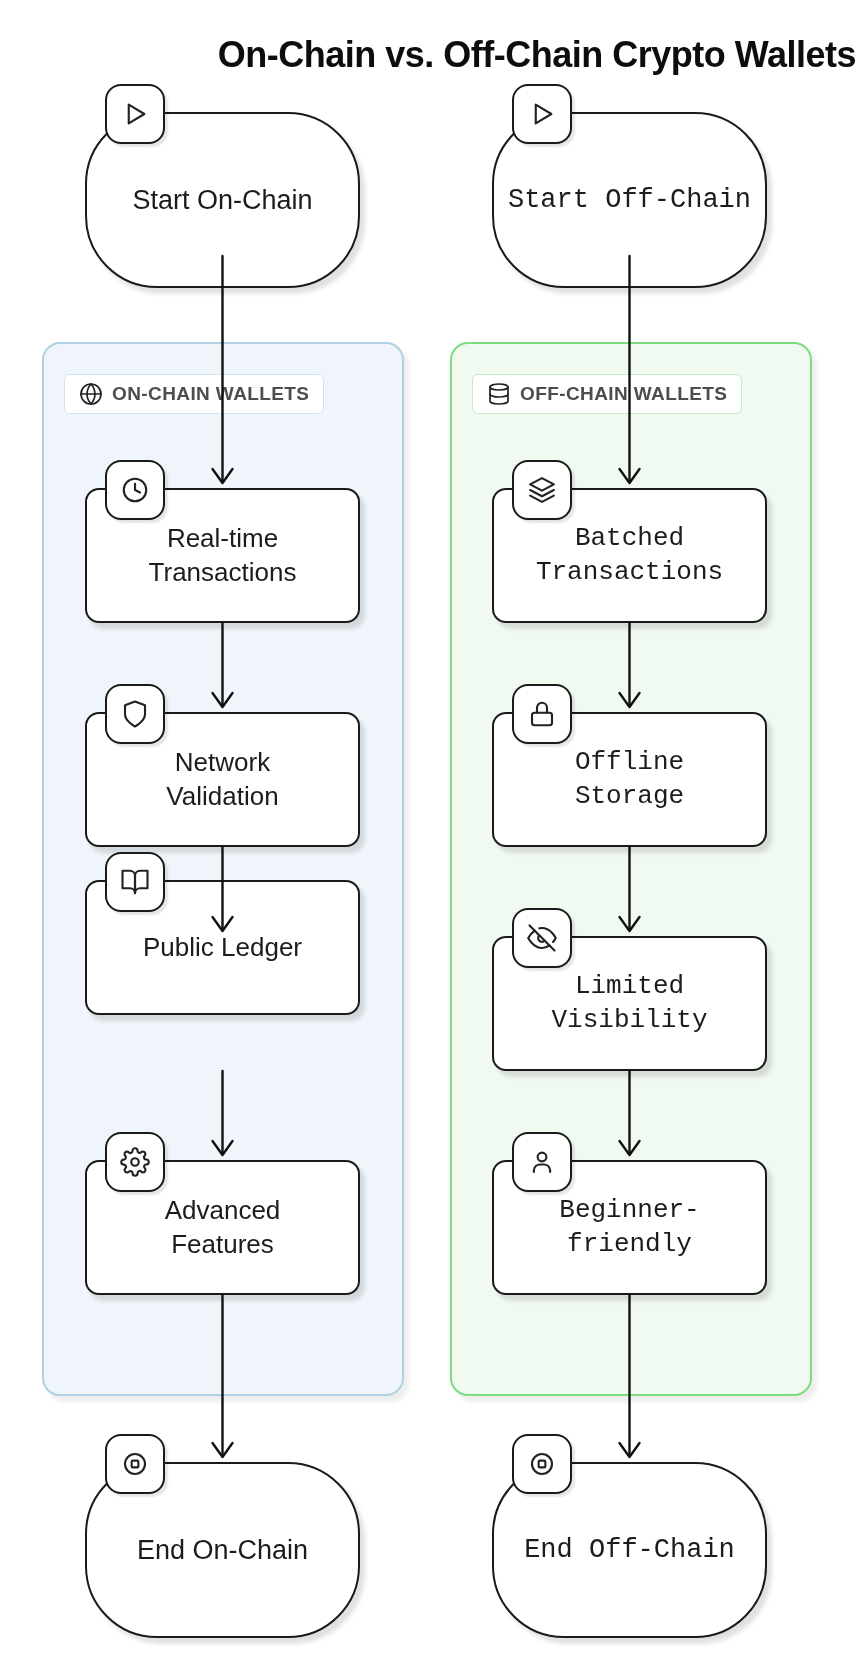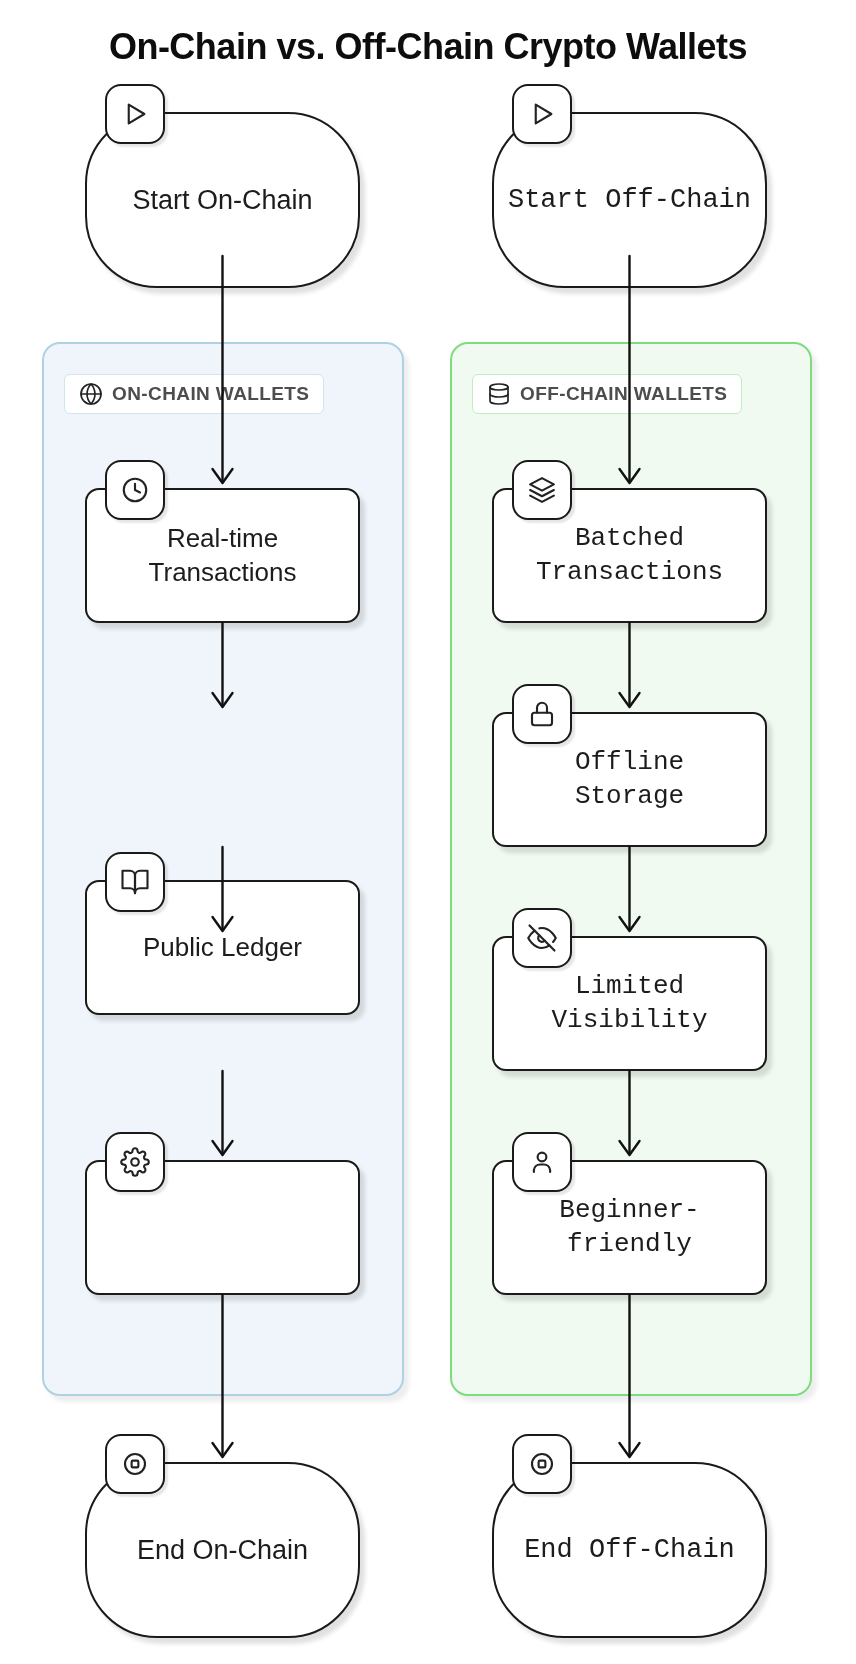--- a/index.html
+++ b/index.html
@@ -1,21 +1,21 @@
 <!DOCTYPE html>
 <html style="--on_border: #aed2e3; --on_fill: #eff5fa; --off_border: #7ddc7d; --off_fill: #f1faf1; --ink: #1c1c1c; --label_text: #4d4d4d;"><head>
 <meta charset="utf-8">
 <style>
   html,body{margin:0;padding:0;background:#ffffff;}
   #canvas{
     position:relative;width:856px;height:1664px;background:#ffffff;overflow:hidden;
     font-family:"Liberation Sans", sans-serif;color:var(--ink,#1c1c1c);
   }
   .title{
-    position:absolute;left:0;top:26px;width:856px;text-align:center;
+    position:absolute;left:0;top:34px;width:856px;text-align:right;
     font-size:36px;font-weight:700;letter-spacing:-0.5px;color:#0d0d0d;
   }
   
   .lane{
     position:absolute;top:342px;width:358px;height:1050px;border-radius:18px;
     border:2px solid #ccc;box-shadow:5px 6px 4px rgba(0,0,0,0.07);
   }
   .lane.on{left:42px;border-color:var(--on_border,#aed2e3);background:var(--on_fill,#eff5fa);}
   .lane.off{left:450px;border-color:var(--off_border,#7ddc7d);background:var(--off_fill,#f1faf1);}
   .lane-label{
@@ -94,36 +94,45 @@
 
   <div class="node box col-l z3" style="top:488px">
     <div class="badge boxbadge">
       <svg class="ic" width="30" height="30" viewBox="0 0 24 24">
           <circle cx="12" cy="12" r="9"></circle>
           <polyline points="12 7 12 12 16 14"></polyline>
         </svg>
     </div>
     <span class="lbl">Real-time Transactions</span>
   </div>
+  <div class="node box col-l z3" style="top:712px">
+    <div class="badge boxbadge">
+      <svg class="ic" width="30" height="30" viewBox="0 0 24 24">
+          <path d="M12 22s8-4 8-10V5l-8-3-8 3v7c0 6 8 10 8 10z"></path>
+        </svg>
+    </div>
+    <span class="lbl">Network Validation</span>
+  </div>
   <div class="node box col-l z3" style="top:880px">
     <div class="badge boxbadge">
       <svg class="ic" width="30" height="30" viewBox="0 0 24 24">
           <path d="M2 3h6a4 4 0 0 1 4 4v14a4 4 0 0 0-4-4H2z"></path>
           <path d="M22 3h-6a4 4 0 0 0-4 4v14a4 4 0 0 1 4-4h6z"></path>
         </svg>
     </div>
     <span class="lbl">Public Ledger</span>
   </div>
   <div class="node box col-l z3" style="top:1160px">
     <div class="badge boxbadge">
       <svg class="ic" width="30" height="30" viewBox="0 0 24 24">
           <circle cx="12" cy="12" r="3"></circle>
           <path d="M19.4 15a1.65 1.65 0 0 0 .33 1.82l.06.06a2 2 0 0 1 0 2.83 2 2 0 0 1-2.83 0l-.06-.06a1.65 1.65 0 0 0-1.82-.33 1.65 1.65 0 0 0-1 1.51V21a2 2 0 0 1-2 2 2 2 0 0 1-2-2v-.09A1.65 1.65 0 0 0 9 19.4a1.65 1.65 0 0 0-1.82.33l-.06.06a2 2 0 0 1-2.83 0 2 2 0 0 1 0-2.83l.06-.06a1.65 1.65 0 0 0 .33-1.82 1.65 1.65 0 0 0-1.51-1H3a2 2 0 0 1-2-2 2 2 0 0 1 2-2h.09A1.65 1.65 0 0 0 4.6 9a1.65 1.65 0 0 0-.33-1.82l-.06-.06a2 2 0 0 1 0-2.83 2 2 0 0 1 2.83 0l.06.06a1.65 1.65 0 0 0 1.82.33H9a1.65 1.65 0 0 0 1-1.51V3a2 2 0 0 1 2-2 2 2 0 0 1 2 2v.09a1.65 1.65 0 0 0 1 1.51 1.65 1.65 0 0 0 1.82-.33l.06-.06a2 2 0 0 1 2.83 0 2 2 0 0 1 0 2.83l-.06.06a1.65 1.65 0 0 0-.33 1.82V9a1.65 1.65 0 0 0 1.51 1H21a2 2 0 0 1 2 2 2 2 0 0 1-2 2h-.09a1.65 1.65 0 0 0-1.51 1z"></path>
         </svg>
     </div>
+    <span class="lbl">Advanced Features</span>
   </div>
 
   <div class="node box col-r z3" style="top:488px">
     <div class="badge boxbadge">
       <svg class="ic" width="30" height="30" viewBox="0 0 24 24">
           <polygon points="12 2.5 2.5 7.5 12 12.5 21.5 7.5 12 2.5"></polygon>
           <polyline points="2.5 16.5 12 21.5 21.5 16.5"></polyline>
           <polyline points="2.5 12 12 17 21.5 12"></polyline>
         </svg>
     </div>

